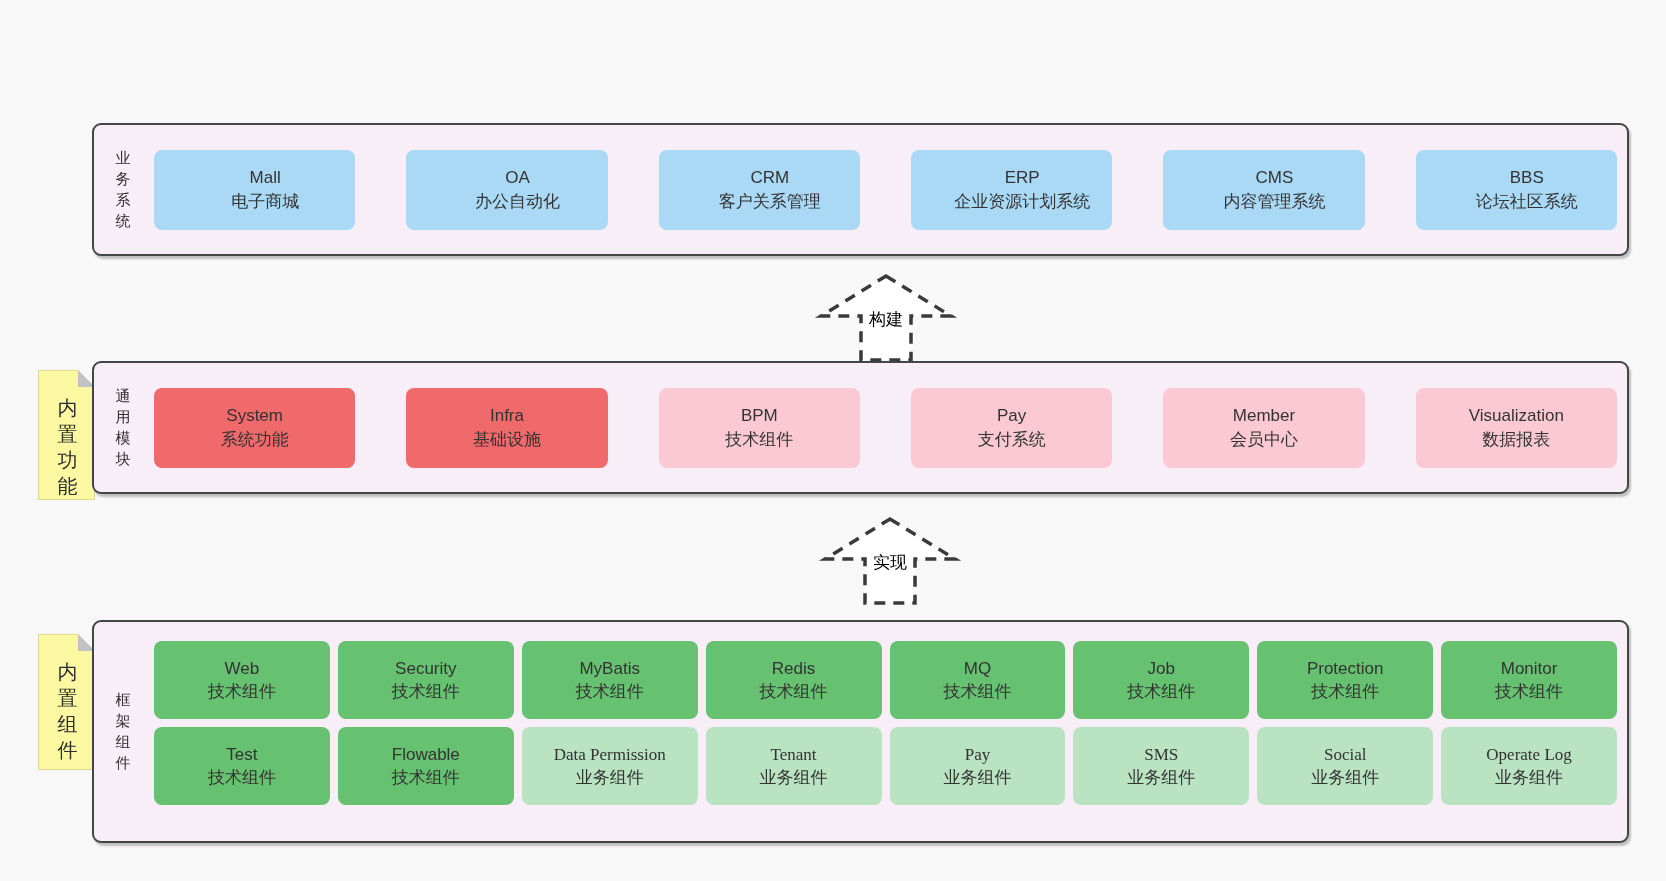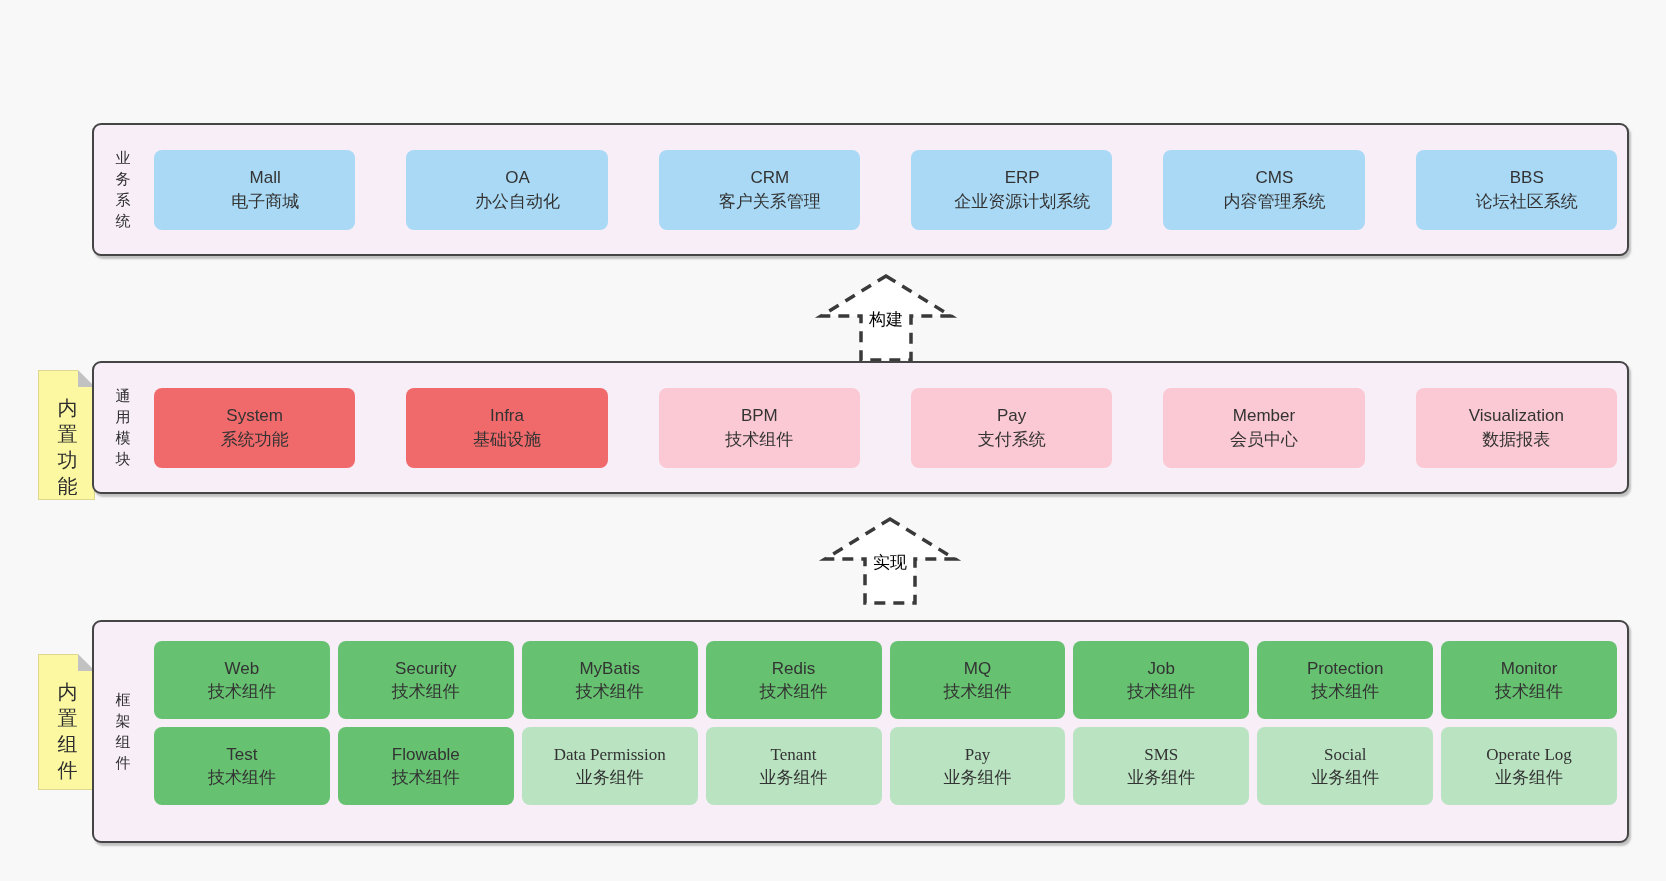--- a/index.html
+++ b/index.html
@@ -55,21 +55,21 @@
   .green      { background:var(--green,#66c170); }
   .lightgreen { background:var(--lightgreen,#b9e3c1);font-family:Liberation Serif, serif; }
 
   
   .note {
     position:absolute; left:38px; width:57px; z-index:1;
     background:var(--note,#fbf8a1);
     border:1px solid #ddd78f; box-sizing:border-box;
   }
   .note-modules    { top:370px; height:130px; }
-  .note-components { top:654px; height:136px; }
+  .note-components { top:634px; height:136px; }
   .note::before {
     content:""; position:absolute; top:-1px; right:-1px; width:0; height:0;
     border-style:solid; border-width:0 17px 17px 0;
     border-color:var(--bg,#f8f8f8) var(--bg,#f8f8f8) var(--fold,#c2c2c2) var(--fold,#c2c2c2);
   }
   .note-text {
     position:absolute; left:50%; transform:translateX(-50%); top:24px;
     width:22px; font-size:20px; line-height:1.3;
     word-break:break-all; text-align:right; color:#2e2e2e;
   }

